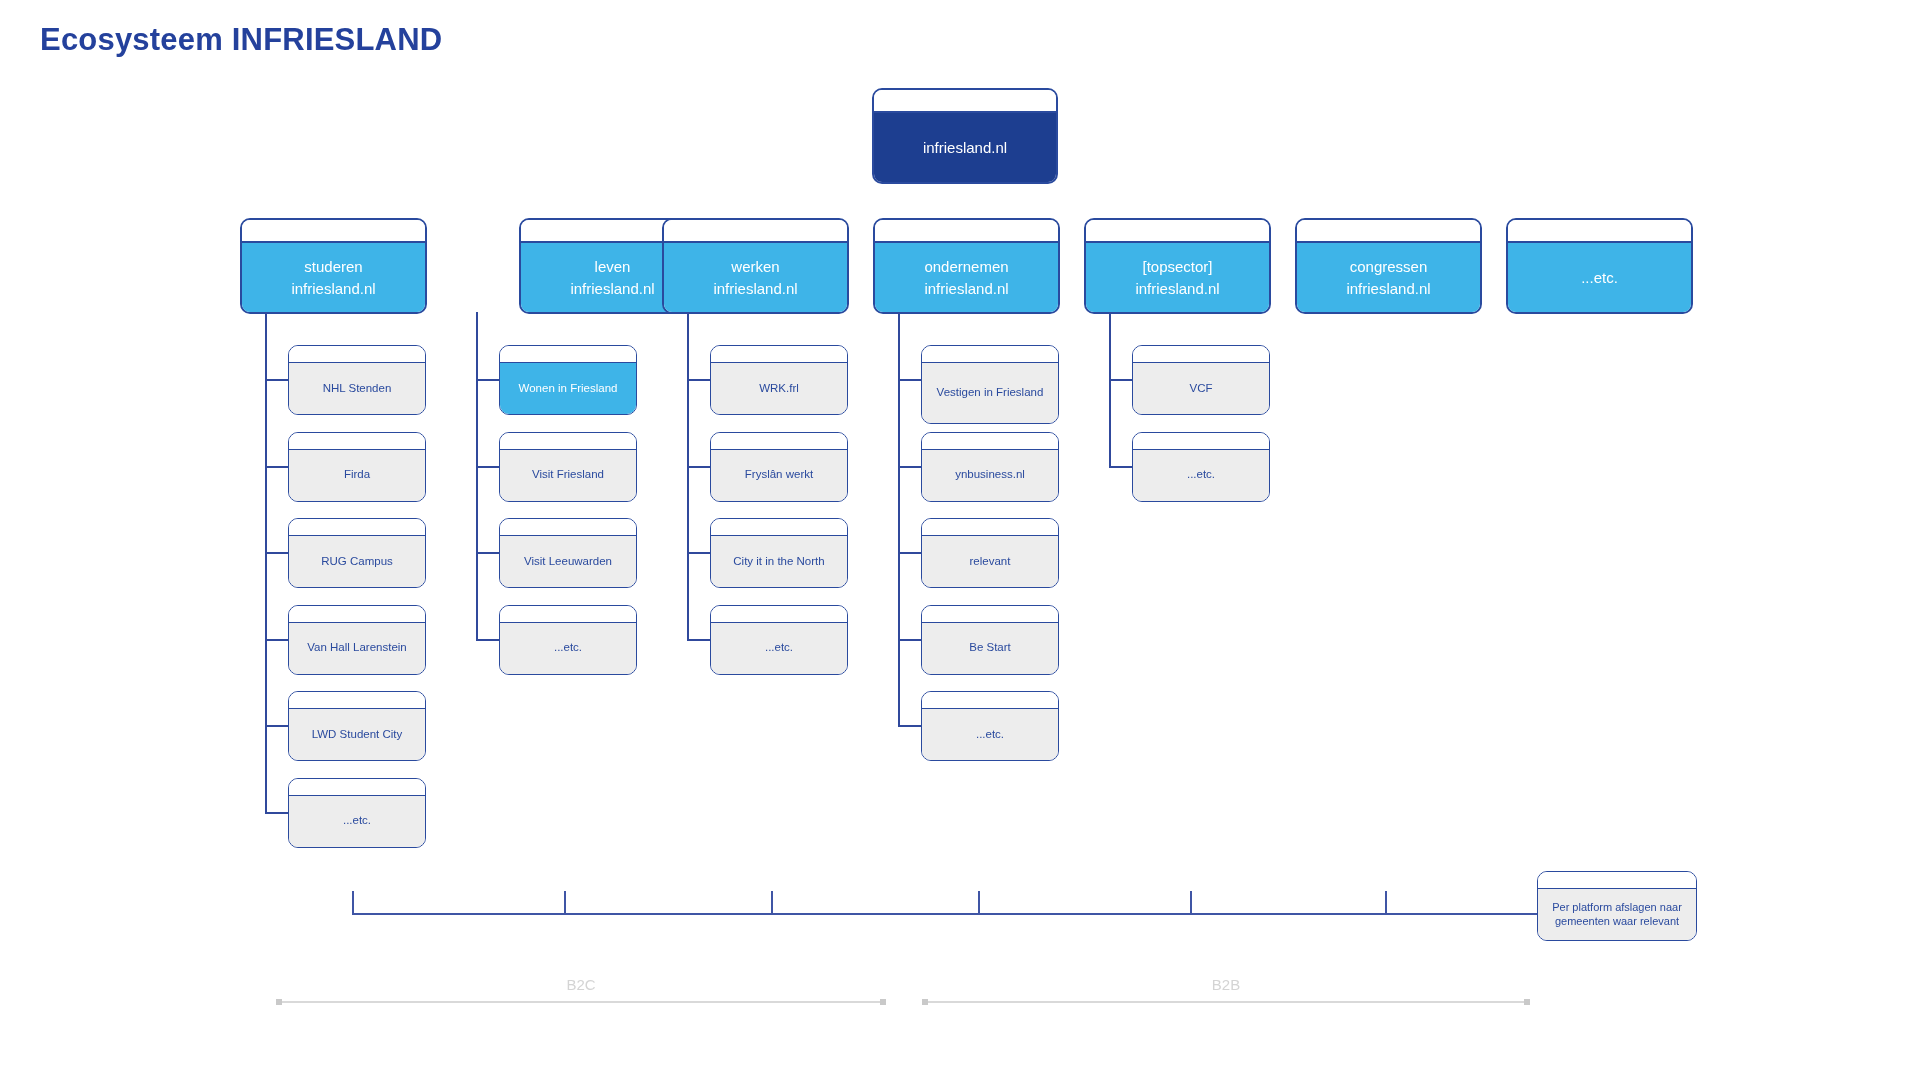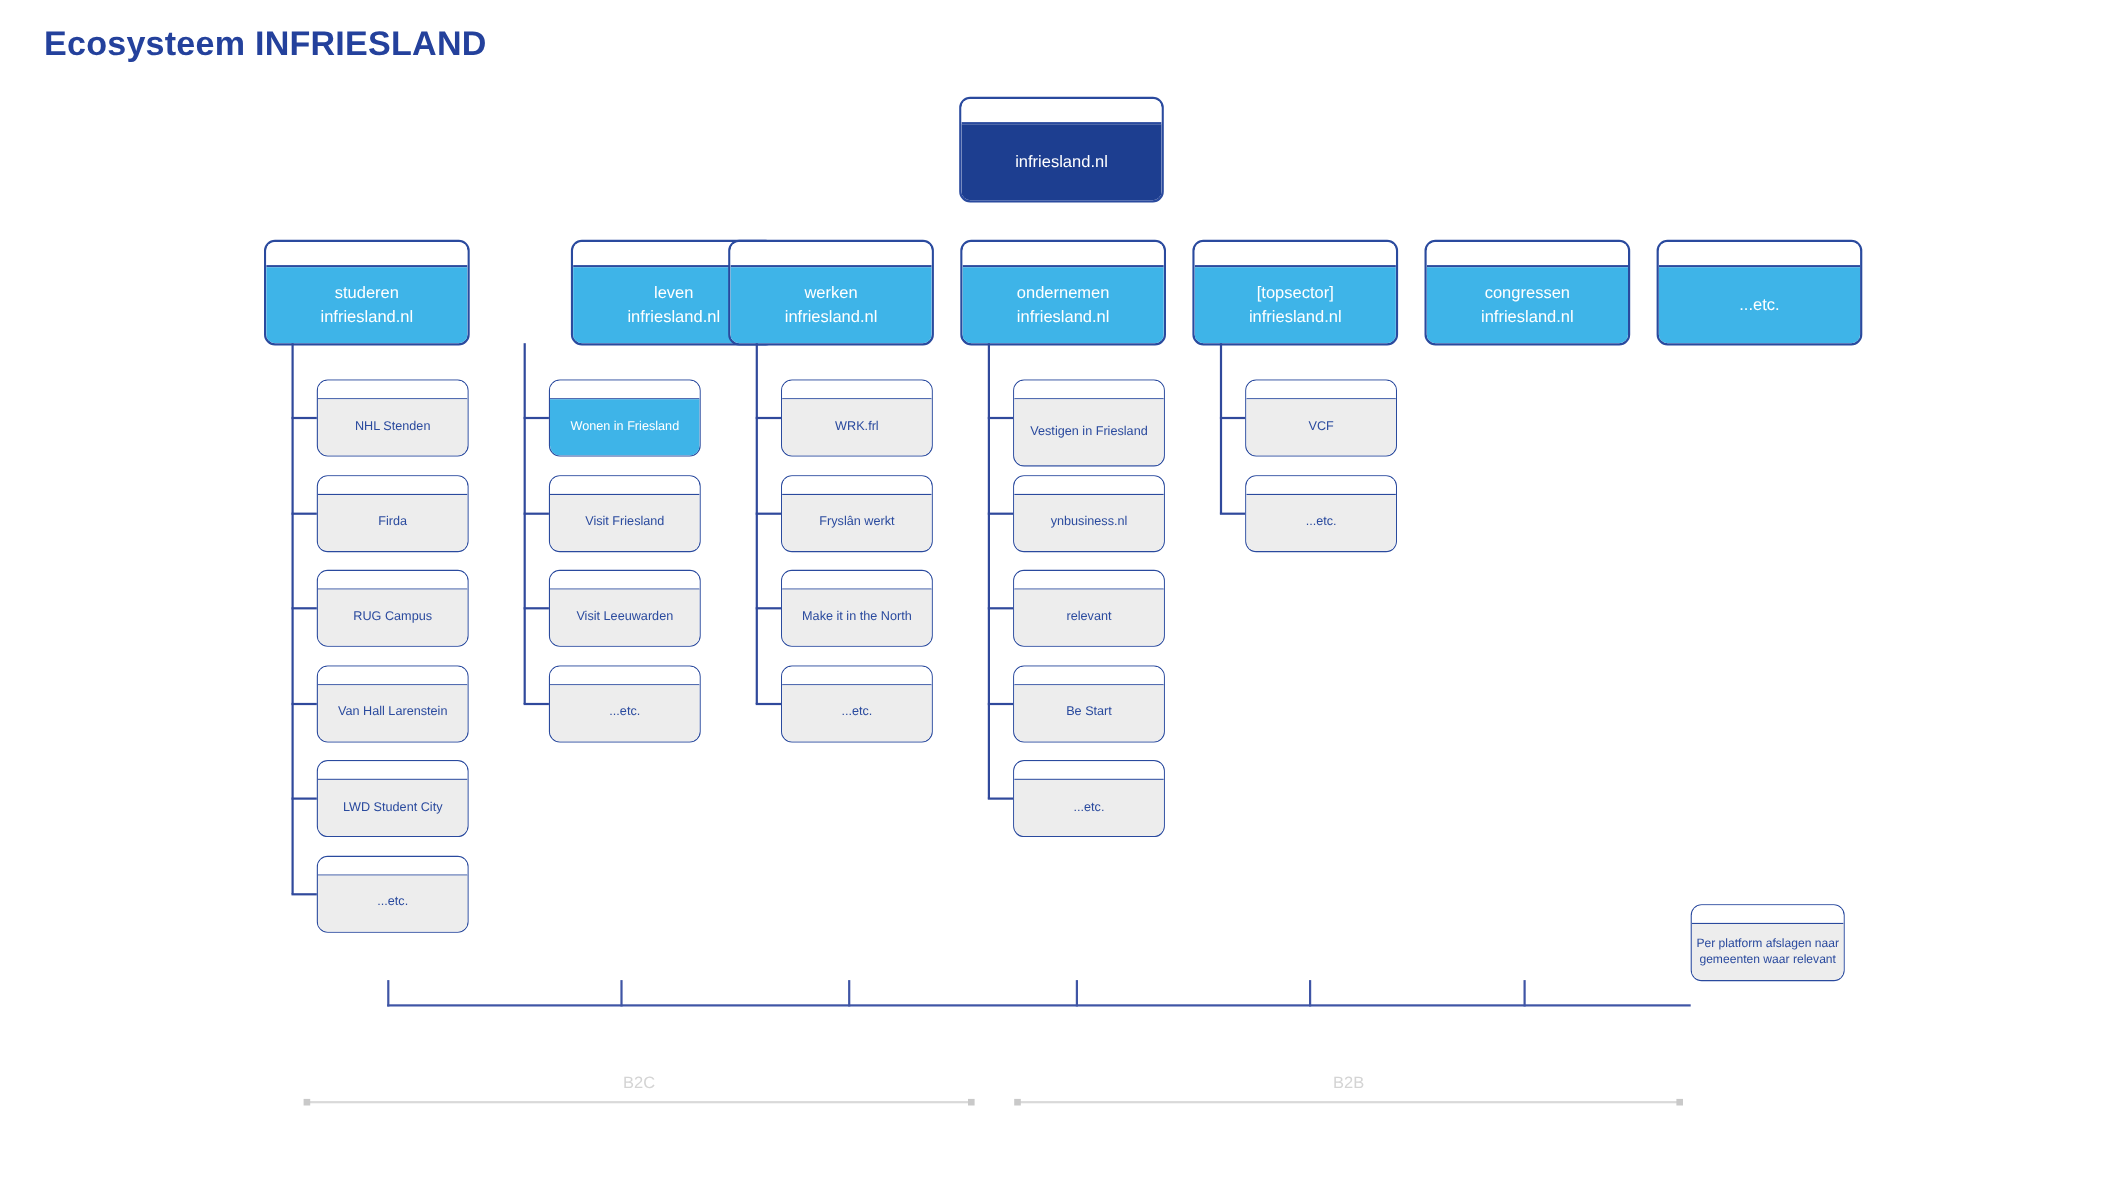--- a/index.html
+++ b/index.html
@@ -127,21 +127,21 @@
         <div class="node-body">WRK.frl</div>
       </div>
       <div class="hline" style="left: 687px; top: 465.5px; width: 23px;"></div>
       <div class="node child" style="left: 710px; top: 431.5px; width: 138px; height: 70px;">
         <div class="node-head"></div>
         <div class="node-body">Fryslân werkt</div>
       </div>
       <div class="hline" style="left: 687px; top: 552px; width: 23px;"></div>
       <div class="node child" style="left: 710px; top: 518px; width: 138px; height: 70px;">
         <div class="node-head"></div>
-        <div class="node-body">Make it in the North</div>
+        <div class="node-body">City it in the North</div>
       </div>
       <div class="hline" style="left: 687px; top: 638.5px; width: 23px;"></div>
       <div class="node child" style="left: 710px; top: 604.5px; width: 138px; height: 70px;">
         <div class="node-head"></div>
         <div class="node-body">...etc.</div>
       </div>
       <div class="node level2" style="left: 873px; top: 218px; width: 187px; height: 96px;">
         <div class="node-head"></div>
         <div class="node-body">ondernemen
 infriesland.nl</div>
@@ -202,21 +202,21 @@
   <div id="bracket">
       <div class="hline bracket" style="left: 352px; top: 913px; width: 1185px;"></div>
       <div class="vline bracket" style="left: 352px; top: 891px; height: 24px;"></div>
       <div class="vline bracket" style="left: 564px; top: 891px; height: 24px;"></div>
       <div class="vline bracket" style="left: 771px; top: 891px; height: 24px;"></div>
       <div class="vline bracket" style="left: 978px; top: 891px; height: 24px;"></div>
       <div class="vline bracket" style="left: 1190px; top: 891px; height: 24px;"></div>
       <div class="vline bracket" style="left: 1385px; top: 891px; height: 24px;"></div>
     </div>
 
-  <div class="node child note" style="left:1537px; top:822px; width:140px; height:70px;justify-content:space-between;">
+  <div class="node child note" style="left:1537px; top:871px; width:160px; height:70px;justify-content:space-between;">
     <div class="node-head"></div>
     <div class="node-body">Per platform afslagen naar gemeenten waar relevant</div>
   </div>
 
   <div class="seg-label" style="left:581px; top:976px;">B2C</div>
   <div class="seg-line" style="left:278px; top:1001px; width:606px;"></div>
   <div class="seg-end" style="left:276px; top:999px;"></div>
   <div class="seg-end" style="left:880px; top:999px;"></div>
 
   <div class="seg-label" style="left:1226px; top:976px;">B2B</div>

